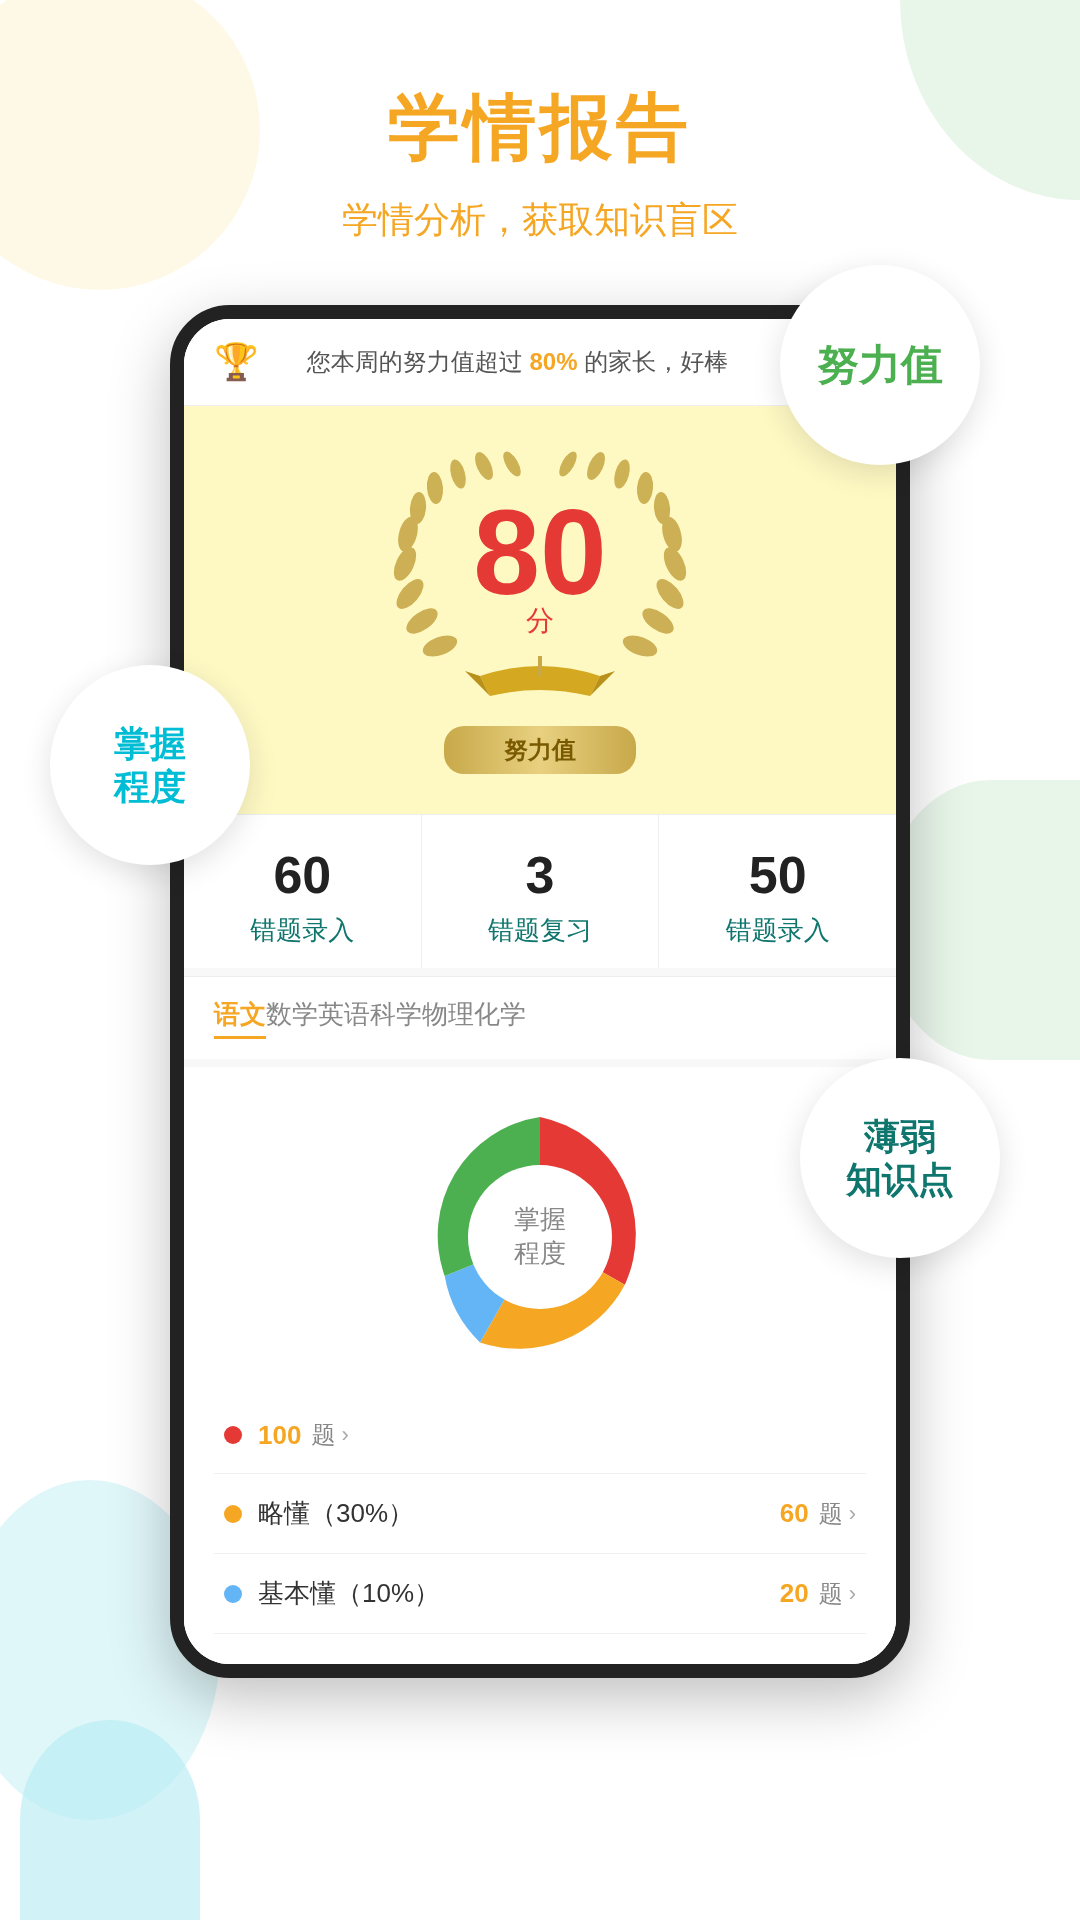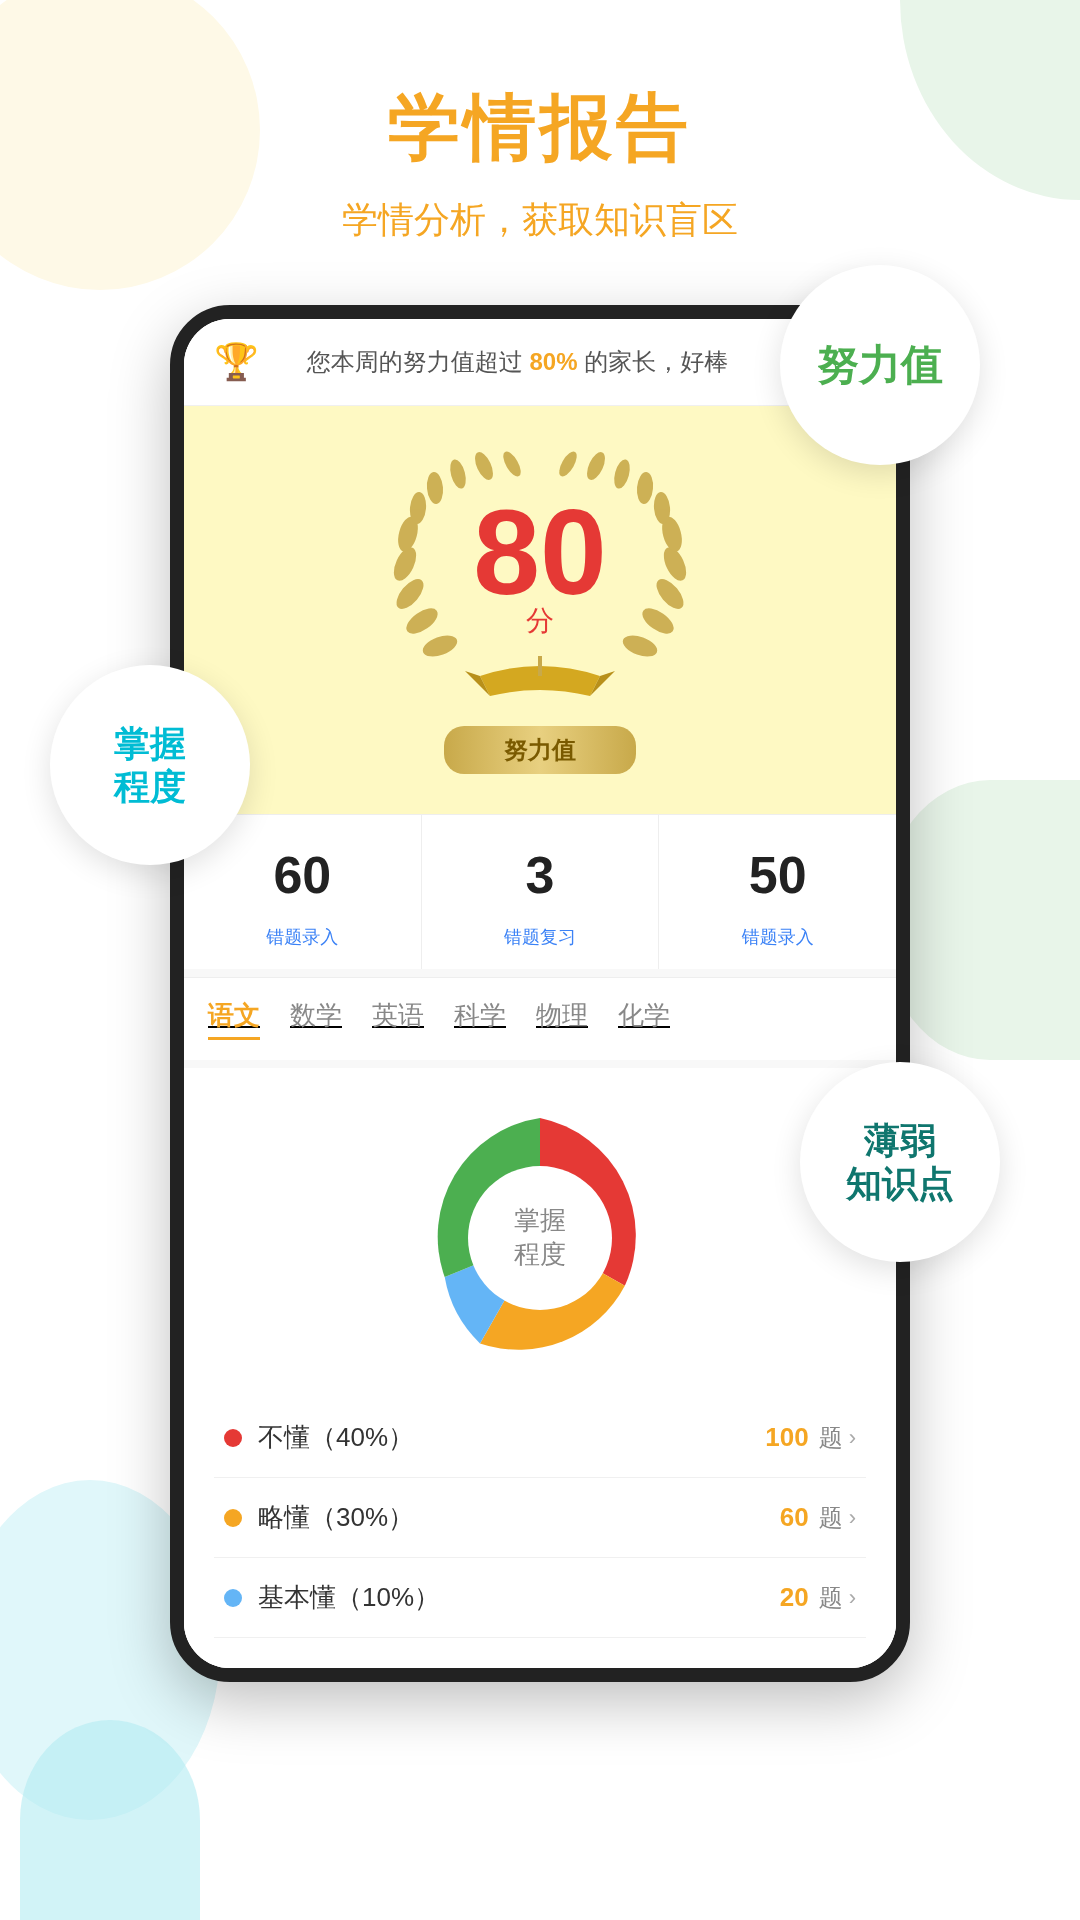--- a/index.html
+++ b/index.html
@@ -204,34 +204,32 @@
       padding: 30px 10px 20px;
       border-right: 1px solid #eee;
     }
     .stat-item:last-child { border-right: none; }
     .stat-number {
       font-size: 52px;
       font-weight: 700;
       color: #222;
     }
     .stat-label {
-      font-size: 18px;
-      color: #3b82f6;
-      margin-top: 20px;
+      font-size: 26px;
+      color: #0f766e;
+      margin-top: 8px;
     }
 
     
     .subject-tabs {
       background: #fff;
       display: flex;
-      padding: 20px 24px;
-      gap: 30px;
+      padding: 20px 30px;
       border-top: 1px solid #eee;
       margin-top: 8px;
-      text-decoration: underline;
     }
     .subject-tab {
       font-size: 26px;
       color: #888;
       padding-bottom: 4px;
     }
     .subject-tab.active {
       color: #f5a623;
       font-weight: bold;
       border-bottom: 3px solid #f5a623;
@@ -492,21 +490,20 @@
               <path d="M140,140 L44.7,179.1 A120,120 0 0,1 140,20 Z" fill="#4caf50"></path>
 
               <circle cx="140" cy="140" r="72" fill="white"></circle>
             </svg>
             <div class="donut-label">掌握<br>程度</div>
           </div>
 
           <div class="legend-list">
             <div class="legend-item">
               <div class="legend-dot" style="background:#e53935;"></div>
-              <span class="legend-text">不懂（40%）</span>
               <span class="legend-count">100</span>
               <span class="legend-unit">题</span>
               <span class="legend-arrow">›</span>
             </div>
             <div class="legend-item">
               <div class="legend-dot" style="background:#f5a623;"></div>
               <span class="legend-text">略懂（30%）</span>
               <span class="legend-count">60</span>
               <span class="legend-unit">题</span>
               <span class="legend-arrow">›</span>

